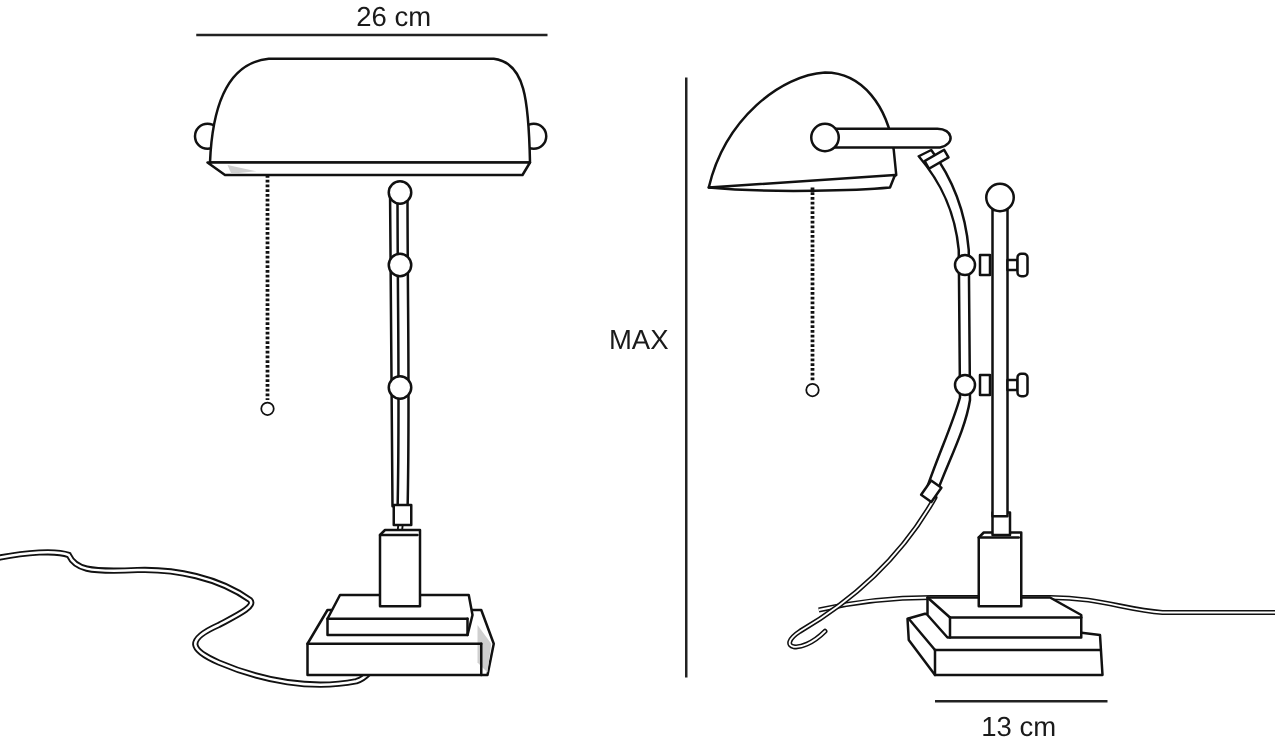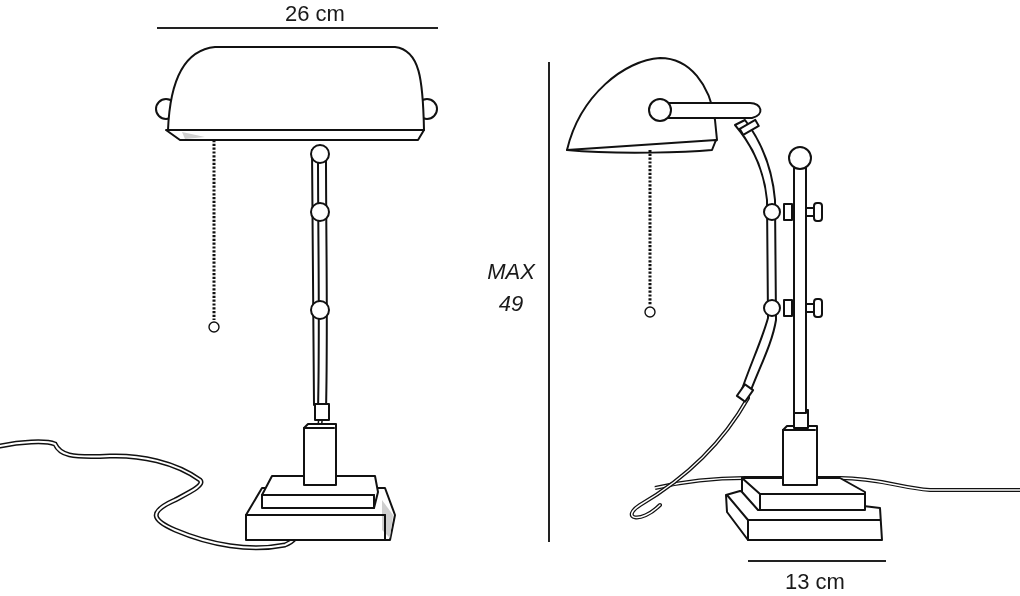--- a/index.html
+++ b/index.html
@@ -1,20 +1,20 @@
 <!DOCTYPE html>
 <html><head>
   <meta charset="utf-8">
   <style>
     html, body { margin: 0; padding: 0; background: #ffffff; }
     body { width: 1020px; height: 596px; position: relative; overflow: hidden; font-family: "Liberation Sans", sans-serif; }
     .stage { position: absolute; left: 0; top: 0; width: 1020px; height: 596px; }
     .label { position: absolute; color: #1a1a1a; font-size: 22px; text-align: center; line-height: 1.45; }
     .width-label { left: 240px; top: -2px; width: 150px; }
-    .height-label { left: 466px; top: 256px; width: 90px; font-style: italic; }
+    .height-label { left: 466px; top: 256px; width: 90px; }
     .depth-label { left: 740px; top: 566px; width: 150px; }
     svg { position: absolute; left: 0; top: 0; }
     .ln { stroke: #111; stroke-width: 2; fill: none; stroke-linejoin: round; stroke-linecap: round; }
     .fw { stroke: #111; stroke-width: 2; fill: #fff; stroke-linejoin: round; }
     .thin { stroke: #111; stroke-width: 1.4; fill: #fff; }
     .dim { stroke: #222; stroke-width: 2; }
     .shade { fill: #cfcfcf; stroke: none; }
   </style>
 </head>
 <body>
@@ -116,17 +116,16 @@
         <line x1="650" y1="150" x2="650" y2="305" stroke="#111" stroke-width="3" stroke-dasharray="2.2 1.6"></line>
         <circle class="thin" cx="650" cy="312" r="5"></circle>
       </g>
     </g>
   </svg>
 
   <div class="label width-label">26 cm</div>
 
   <div class="label height-label">
     <div>MAX</div>
-    <div>49</div>
   </div>
 
   <div class="label depth-label">13 cm</div>
 </div>
 
 </body></html>

